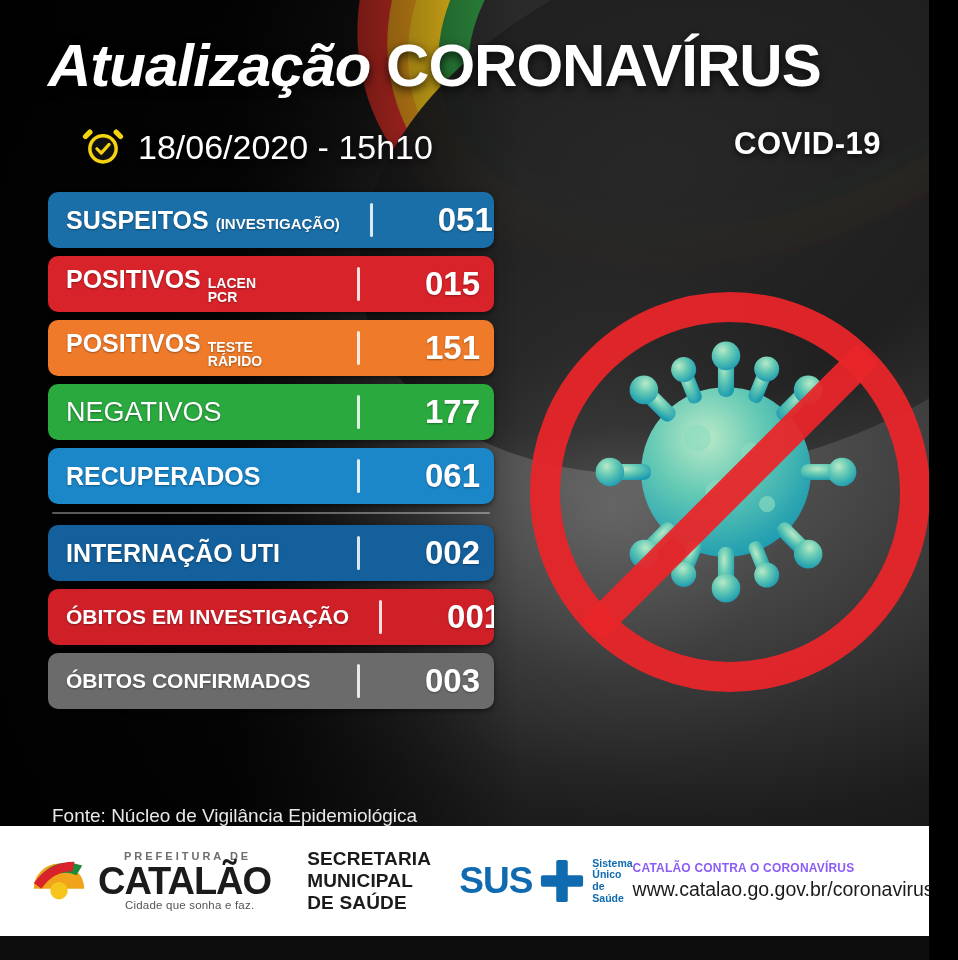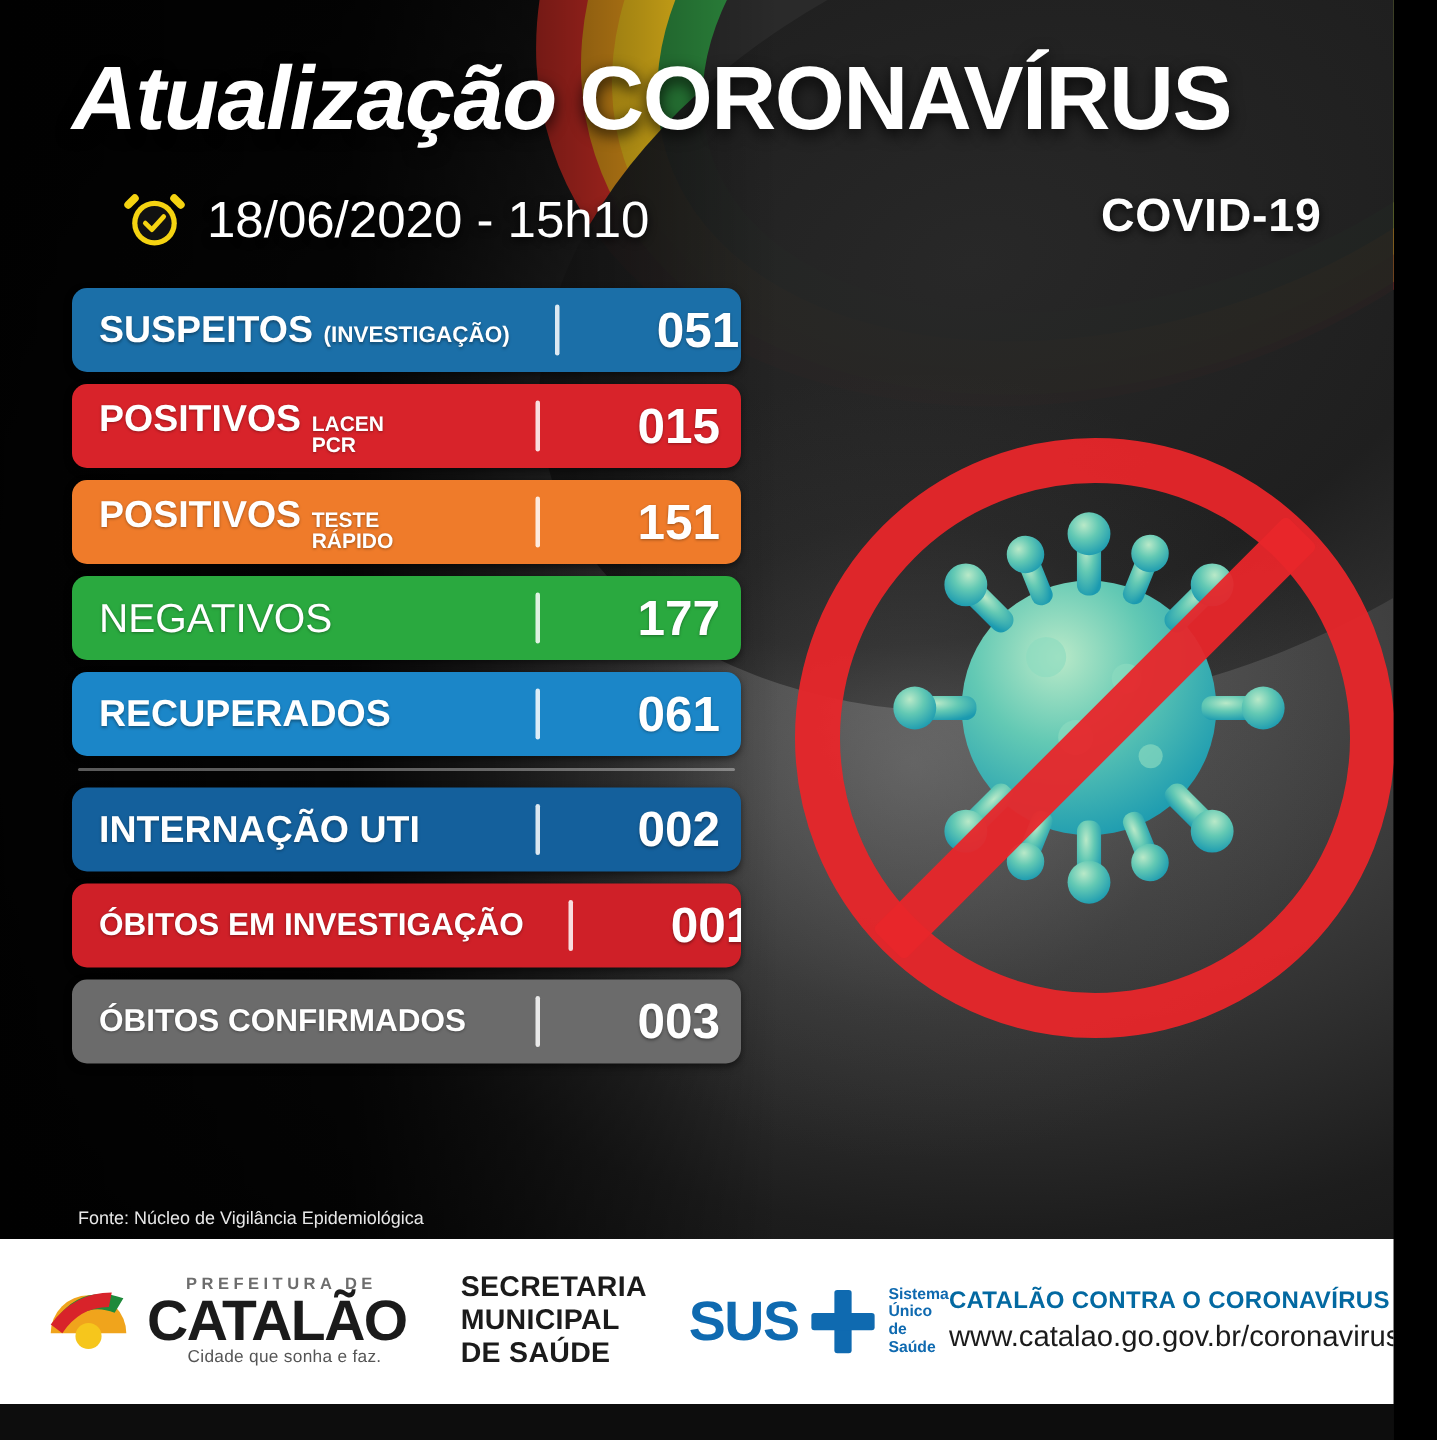--- a/index.html
+++ b/index.html
@@ -121,41 +121,41 @@
   .virus-body {
     position: absolute; left: 72px; top: 56px; width: 268px; height: 268px;
   }
   .ban {
     position: absolute; left: 0; top: 0; width: 420px; height: 420px;
   }
 
   
   .source {
     position: absolute; left: 52px; top: 805px;
-    color: #e8e8e8; font-size: 12px;
+    color: #e8e8e8; font-size: 19px;
   }
   .footer {
     position: absolute; left: 0; bottom: 24px; width: 958px; height: 110px;
     background: #fff;
     display: flex; align-items: center; padding: 0 28px;
   }
   .brand { display: flex; align-items: center; gap: 8px; }
   .brand-logo { width: 62px; height: 62px; flex: none; }
   .brand-text { line-height: 1; }
   .brand-pref { font-size: 11px; letter-spacing: 3px; color: #6d6d6d; font-weight: bold; padding-left: 26px; }
   .brand-name { font-size: 38px; font-weight: bold; color: #1b1b1b; letter-spacing: -1px; }
   .brand-tag { font-size: 11.5px; color: #555; letter-spacing: 0.2px; margin-left: 27px; }
   .vline { width: 2px; height: 74px; background: #c9c9c9; margin: 0 18px; }
   .sec { font-size: 19px; font-weight: bold; color: #1b1b1b; line-height: 1.16; letter-spacing: 0.2px; }
   .sus-block { display: flex; align-items: center; gap: 7px; margin-left: 28px; }
   .sus-word { font-size: 37px; font-weight: bold; color: #0f6ab0; letter-spacing: -1px; }
   .sus-cross { width: 46px; height: 46px; flex: none; }
   .sus-sub { font-size: 10.5px; font-weight: bold; color: #0f6ab0; line-height: 1.12; }
   .cta { margin-left: auto; text-align: left; }
-  .cta-title { color: #0369a1; font-size: 16px; font-weight: bold; letter-spacing: 0.2px; }
+  .cta-title { color: #8b5cf6; font-size: 12px; font-weight: bold; letter-spacing: 0.2px; }
   .cta-url { color: #1b1b1b; font-size: 19.5px; margin-top: 3px; }
   .bottom-strip { position: absolute; left: 0; bottom: 0; width: 958px; height: 24px; background: #0d0d0d; }
 </style>
 </head>
 <body>
 
 <div id="poster">
 
   <div class="bg-base"></div>
   <div class="ribbon r1"></div>

